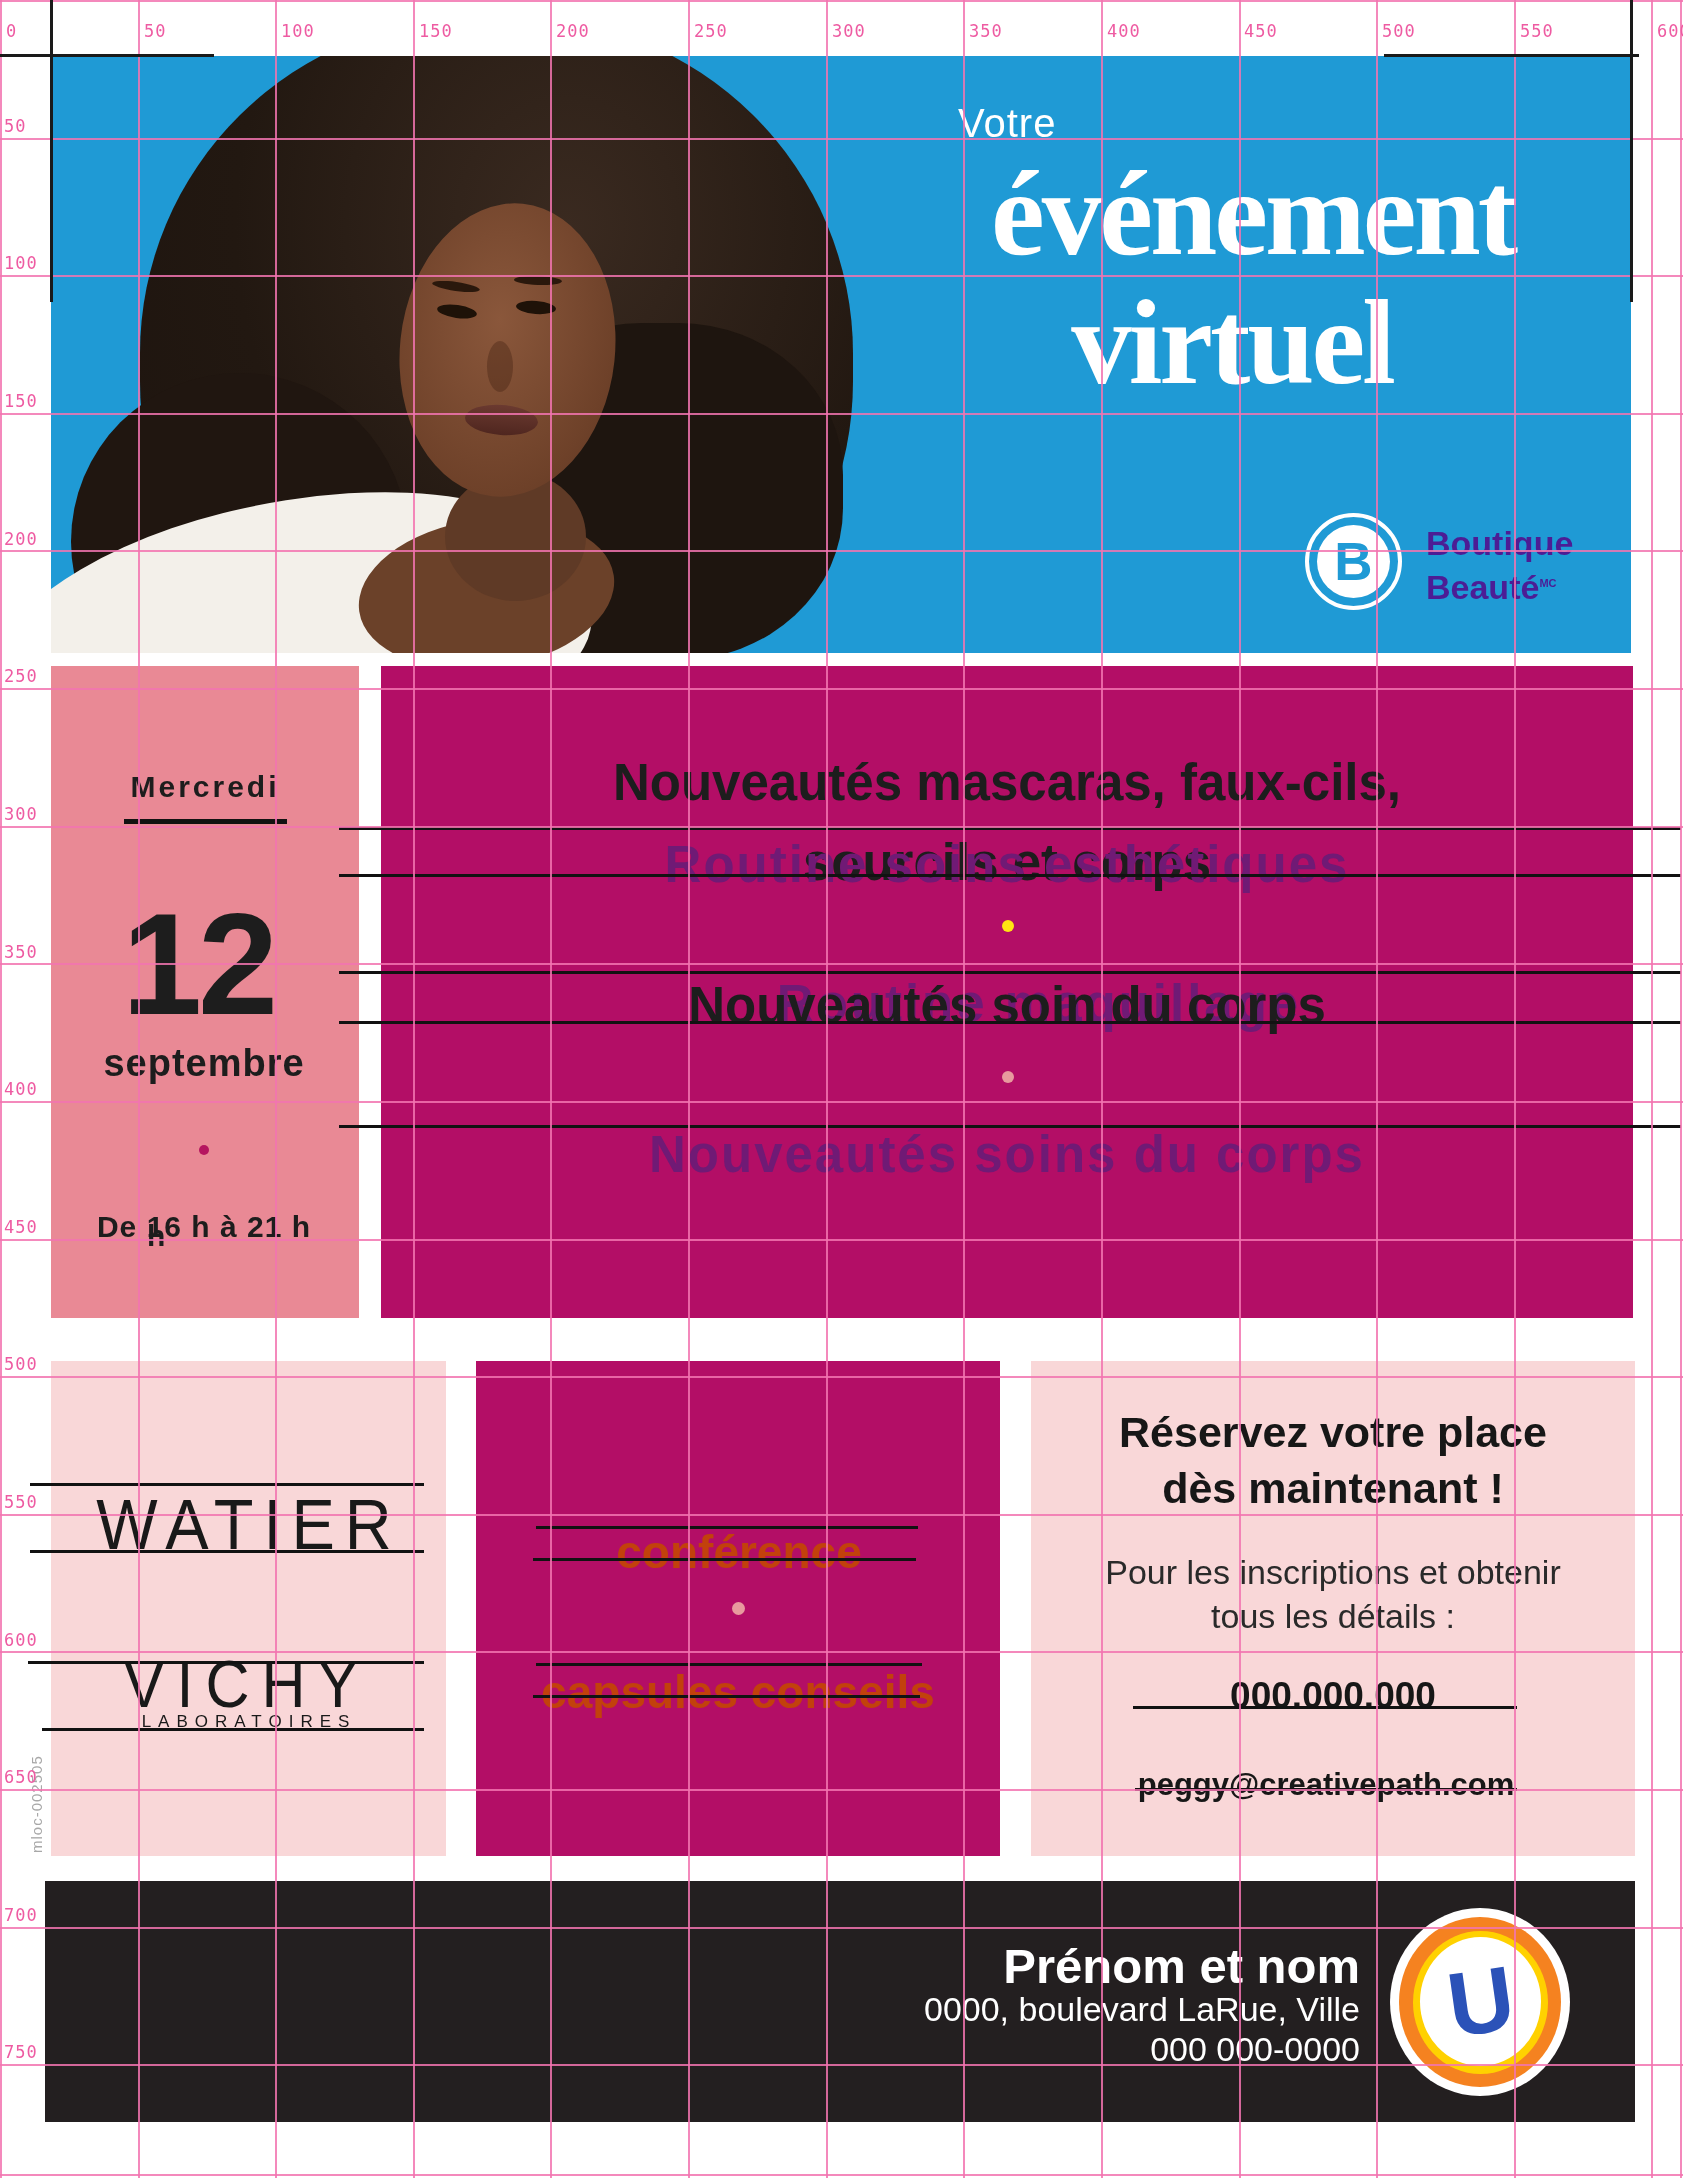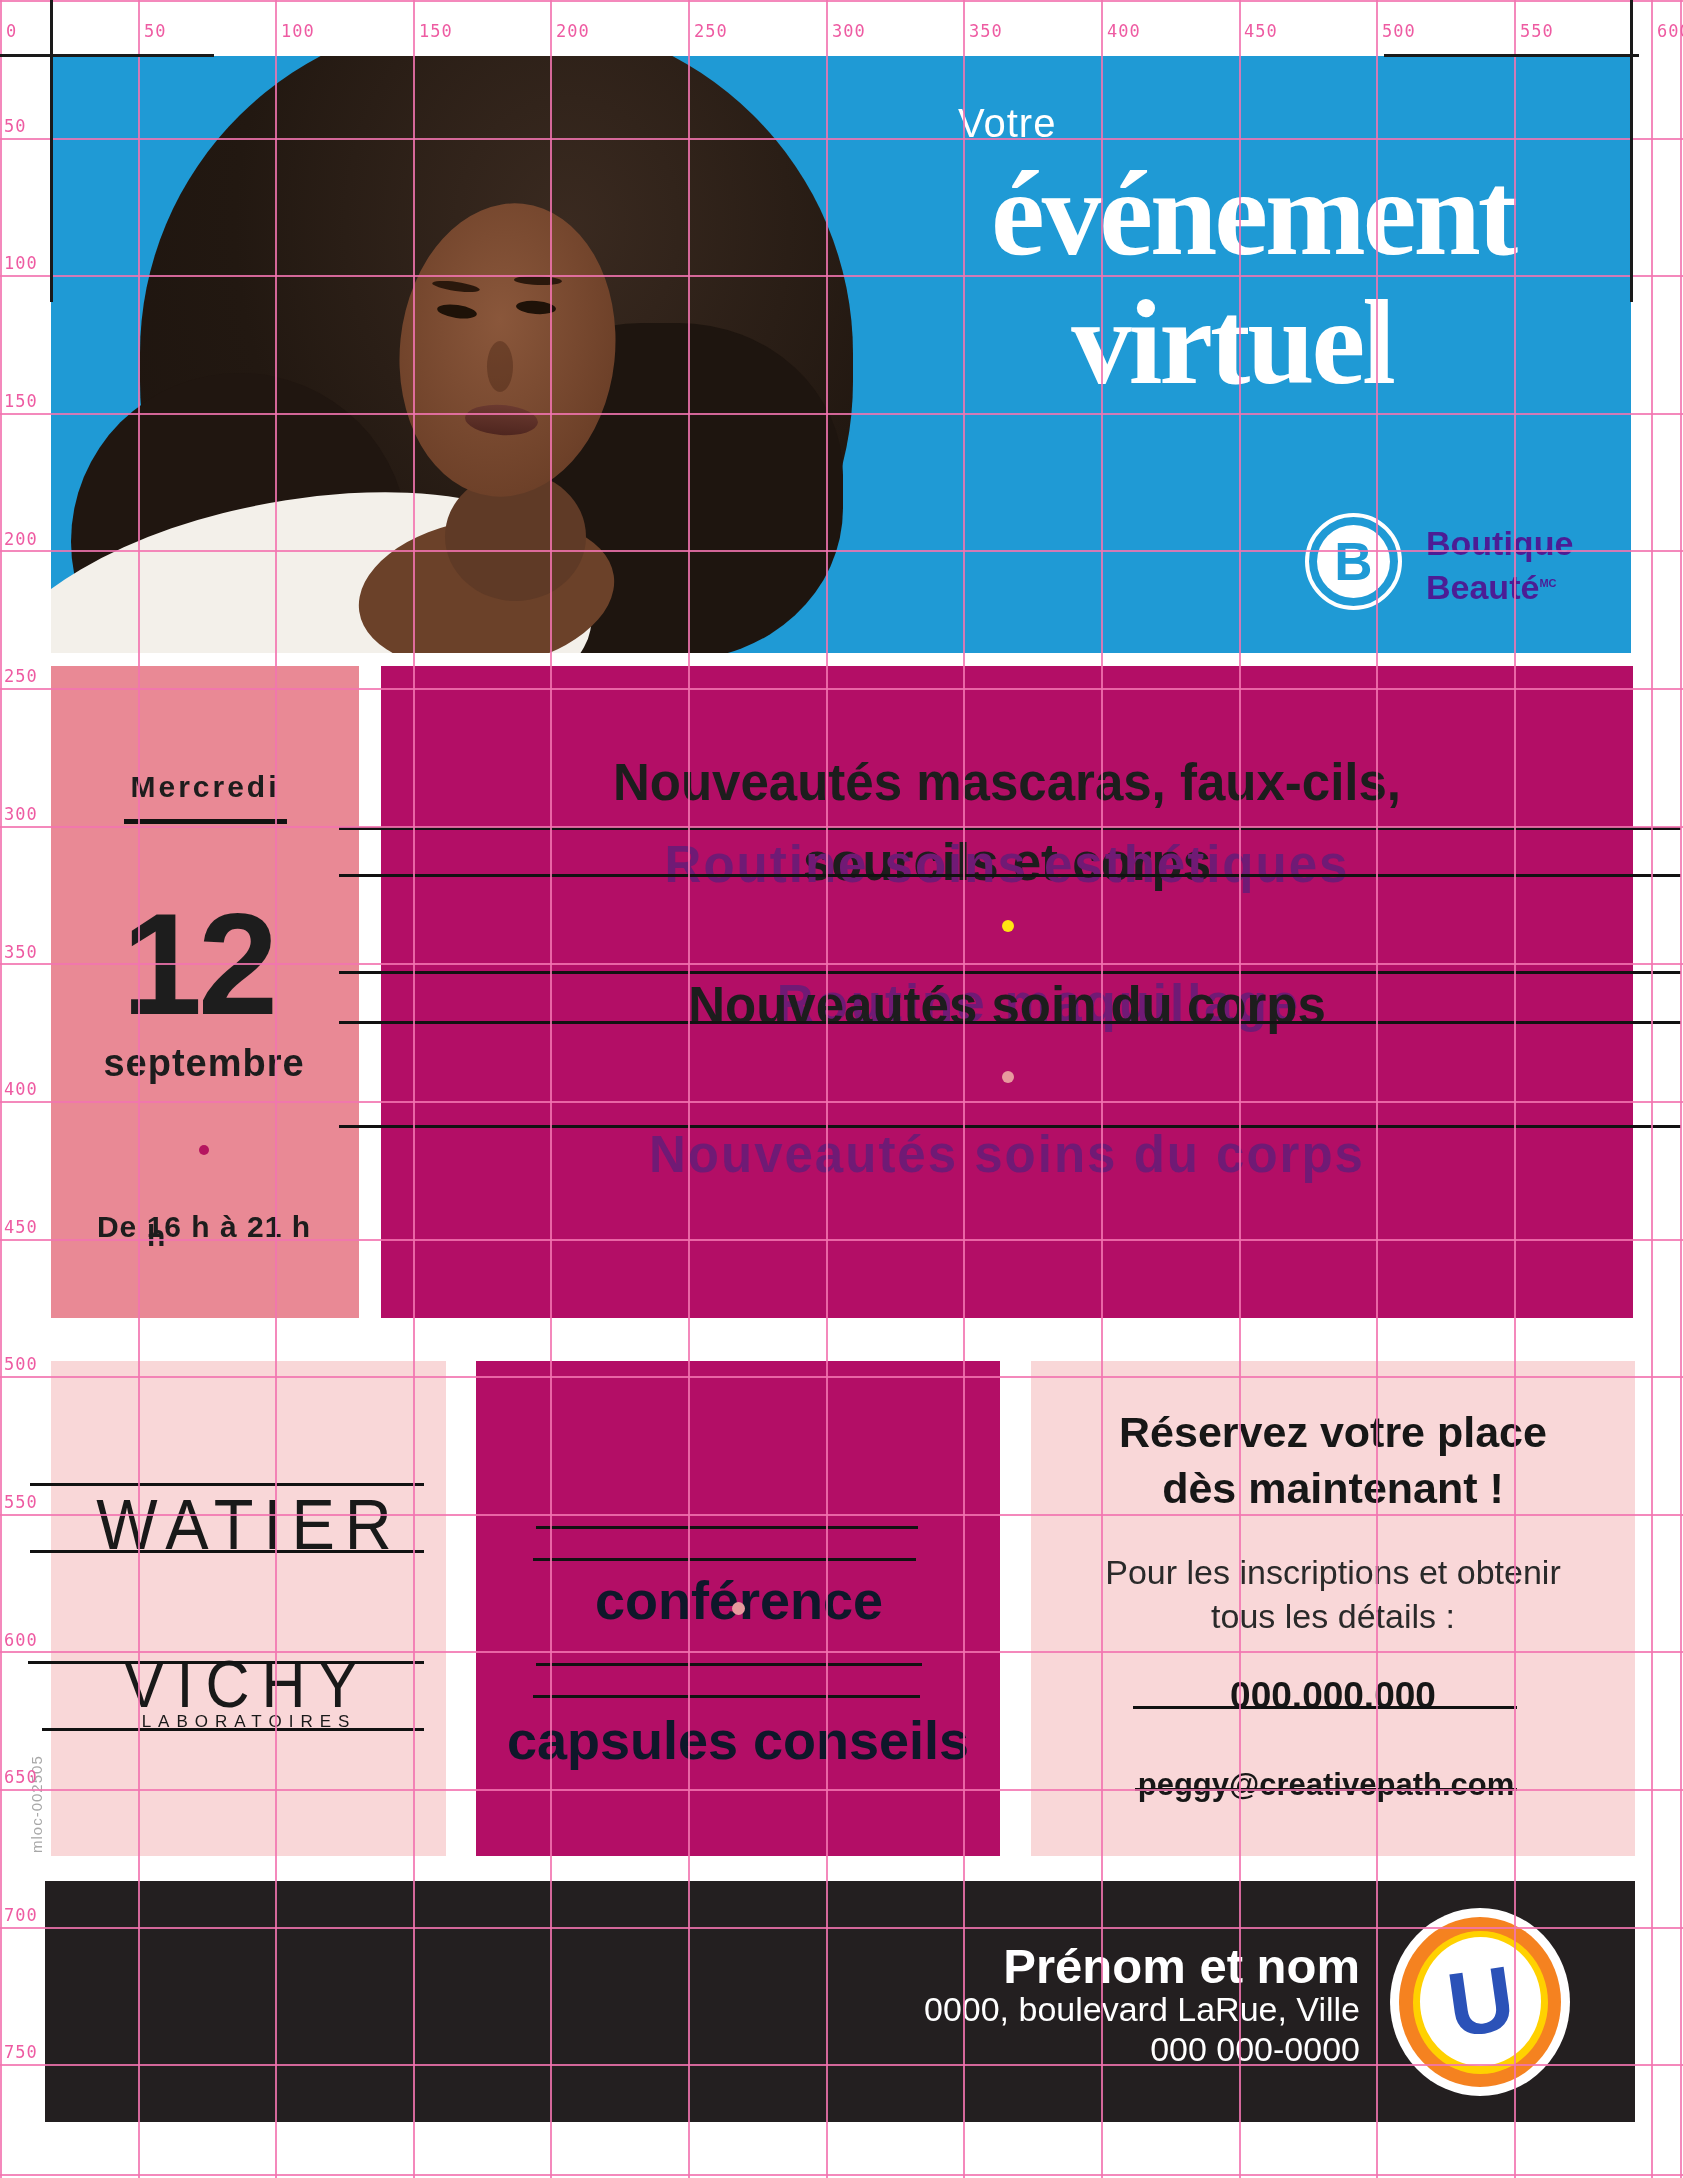--- a/index.html
+++ b/index.html
@@ -14,21 +14,21 @@
   .hero-title{color:#fff;font-family:"Liberation Serif",serif;font-weight:700;font-size:121px;line-height:1;letter-spacing:-3px;}
   
   .brandtxt{color:#4c1d95;font-weight:bold;font-size:34px;line-height:40px;}
   .sup{font-size:11px;vertical-align:super;}
   
   .block{position:absolute;}
   .datetxt{color:#1d1d1d;font-weight:bold;}
   .svc{font-weight:bold;font-size:51px;line-height:1;}
   .svc-black{color:#1d1d1d;}
   .svc-white{color:#701a75;letter-spacing:2px;}
-  .act{color:#0f172a;font-weight:bold;font-size:54px;margin-top:44px;}
+  .act{color:#c2410c;font-weight:bold;font-size:46px;}
   .resv-h{color:#171717;font-weight:bold;font-size:43px;line-height:56px;}
   .resv-b{color:#2a2a2a;font-size:34px;line-height:44px;}
   .logo-deco{color:#191919;font-weight:400;}
   .strike{position:absolute;background:#121212;}
   .dot{position:absolute;border-radius:50%;}
   
   .foot-line{color:#fff;}
   
   .gline{position:absolute;background:rgba(242,116,176,0.85);pointer-events:none;}
   .rlabel{position:absolute;color:#ee5ba2;font-family:"DejaVu Sans Mono",monospace;font-size:17px;letter-spacing:1px;pointer-events:none;}

